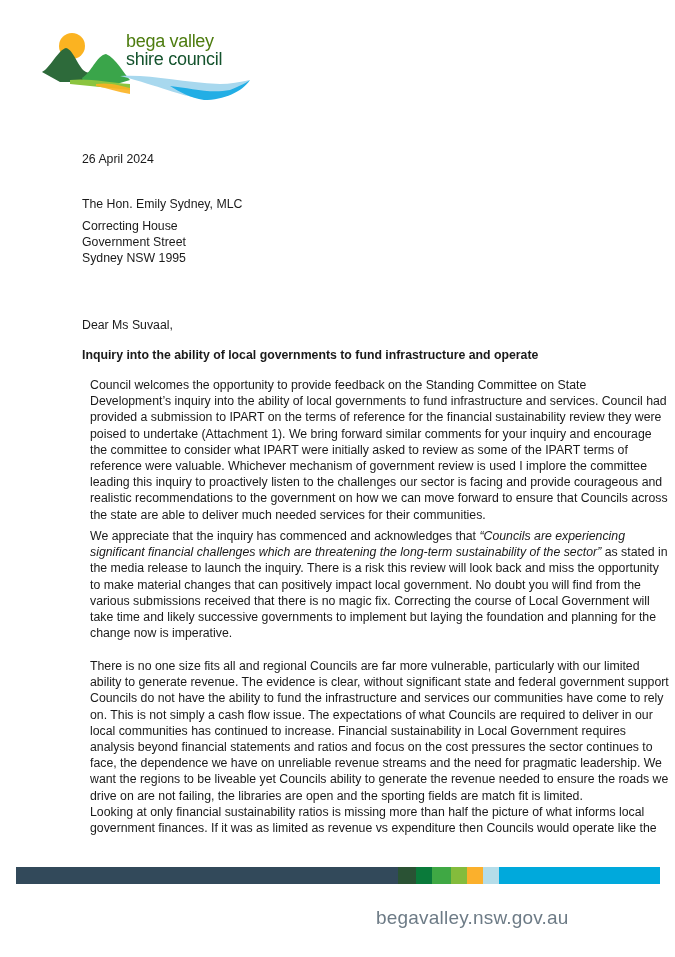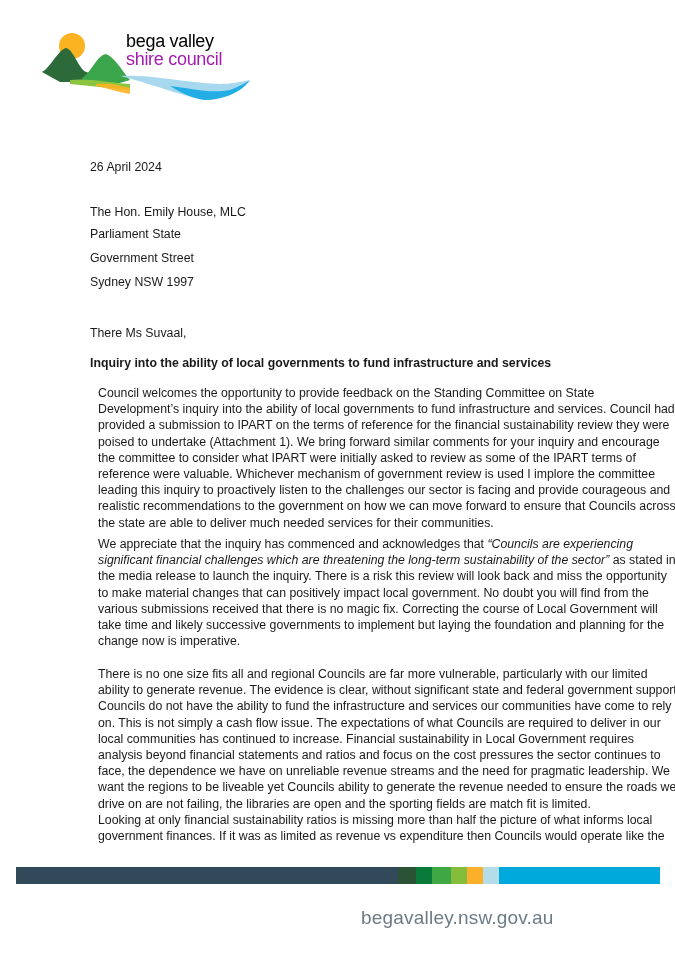--- a/index.html
+++ b/index.html
@@ -2,37 +2,37 @@
 <html><head>
 <meta charset="utf-8">
 <style>
   html, body { margin: 0; padding: 0; background: #ffffff; }
   body { width: 675px; height: 957px; position: relative; overflow: hidden;
          font-family: "Liberation Sans", sans-serif; color: #1a1a1a; }
   .logo { position: absolute; left: 40px; top: 28px; width: 220px; height: 72px; }
   .logo svg { position: absolute; left: 0; top: 0; }
   .logo-text { position: absolute; left: 86px; top: 4px; line-height: 18px; font-size: 18px;
                letter-spacing: -0.3px; }
-  .logo-line1 { color: #000000; display: block; }
-  .logo-line2 { color: #a21caf; display: block; }
+  .logo-line1 { color: #4d7c0f; display: block; }
+  .logo-line2 { color: #14532d; display: block; }
   .doc { position: absolute; left: 82px; top: 0; width: 580px; font-size: 12.3px; line-height: 16.2px; }
-  .doc p { margin: 8px; }
+  .doc p { margin: 0; }
   .date { position: absolute; top: 151px; }
   .recipient { position: absolute; top: 196px; }
   .address { position: absolute; top: 218px; }
   .salutation { position: absolute; top: 317px; }
   .subject { position: absolute; top: 347px; font-weight: bold; }
   .para { position: absolute; left: 8px; width: 580px; }
   .p1 { top: 377px; }
   .p2 { top: 528px; }
   .p3 { top: 658px; }
   .p4 { top: 804px; }
   .stripe { position: absolute; left: 16px; top: 867px; height: 17px; width: 644px; display: flex; }
   .stripe div { height: 100%; }
-  .footer-url { position: absolute; left: 361px; top: 907px; font-size: 19px; color: #6d7b86;
+  .footer-url { position: absolute; left: 376px; top: 907px; font-size: 19px; color: #6d7b86;
                 letter-spacing: 0.2px; }
 </style>
 </head>
 <body>
 
 <div class="logo">
   <svg width="90" height="72" viewBox="0 0 90 72">
     <circle cx="32" cy="18" r="13" fill="#fbb321"></circle>
     <path d="M2 44 C10 40 18 22 26 20 C34 22 38 40 46 44 C50 46 54 40 58 36 L66 44 L52 54 L20 54 Z" fill="#2d6a3a"></path>
     <path d="M42 50 C52 44 56 28 66 26 C76 30 84 46 90 52 L70 58 L44 56 Z" fill="#3aa54a"></path>
@@ -44,28 +44,28 @@
     <path d="M70 14 C90 16 110 22 130 18 C140 14 148 10 150 8 C142 20 124 28 104 28 C90 26 80 20 70 14 Z" fill="#22aee5"></path>
   </svg>
   <div class="logo-text">
     <span class="logo-line1">bega valley</span>
     <span class="logo-line2">shire council</span>
   </div>
 </div>
 
 <div class="doc">
   <p class="date">26 April 2024</p>
-  <p class="recipient">The Hon. Emily House, MLC</p>
+  <p class="recipient">The Hon. Emily Sydney, MLC</p>
   <div class="address">
-    <p>Parliament State</p>
+    <p>Correcting House</p>
     <p>Government Street</p>
-    <p>Sydney NSW 1997</p>
+    <p>Sydney NSW 1995</p>
   </div>
-  <p class="salutation">There Ms Suvaal,</p>
-  <p class="subject">Inquiry into the ability of local governments to fund infrastructure and services</p>
+  <p class="salutation">Dear Ms Suvaal,</p>
+  <p class="subject">Inquiry into the ability of local governments to fund infrastructure and operate</p>
   <p class="para p1">Council welcomes the opportunity to provide feedback on the Standing Committee on State Development’s inquiry into the ability of local governments to fund infrastructure and services. Council had provided a submission to IPART on the terms of reference for the financial sustainability review they were poised to undertake (Attachment 1). We bring forward similar comments for your inquiry and encourage the committee to consider what IPART were initially asked to review as some of the IPART terms of reference were valuable. Whichever mechanism of government review is used I implore the committee leading this inquiry to proactively listen to the challenges our sector is facing and provide courageous and realistic recommendations to the government on how we can move forward to ensure that Councils across the state are able to deliver much needed services for their communities.</p>
   <p class="para p2"><span>We appreciate that the inquiry has commenced and acknowledges that </span><em>“Councils are experiencing significant financial challenges which are threatening the long-term sustainability of the sector”</em><span> as stated in the media release to launch the inquiry. There is a risk this review will look back and miss the opportunity to make material changes that can positively impact local government. No doubt you will find from the various submissions received that there is no magic fix. Correcting the course of Local Government will take time and likely successive governments to implement but laying the foundation and planning for the change now is imperative.</span></p>
   <p class="para p3">There is no one size fits all and regional Councils are far more vulnerable, particularly with our limited ability to generate revenue. The evidence is clear, without significant state and federal government support Councils do not have the ability to fund the infrastructure and services our communities have come to rely on. This is not simply a cash flow issue. The expectations of what Councils are required to deliver in our local communities has continued to increase. Financial sustainability in Local Government requires analysis beyond financial statements and ratios and focus on the cost pressures the sector continues to face, the dependence we have on unreliable revenue streams and the need for pragmatic leadership. We want the regions to be liveable yet Councils ability to generate the revenue needed to ensure the roads we drive on are not failing, the libraries are open and the sporting fields are match fit is limited.</p>
   <p class="para p4">Looking at only financial sustainability ratios is missing more than half the picture of what informs local government finances. If it was as limited as revenue vs expenditure then Councils would operate like the</p>
 </div>
 
 <div class="stripe" id="stripe">
     <div style="background: rgb(50, 73, 90); width: 382px;"></div>
     <div style="background: rgb(42, 82, 52); width: 18px;"></div>
     <div style="background: rgb(10, 122, 58); width: 16px;"></div>

